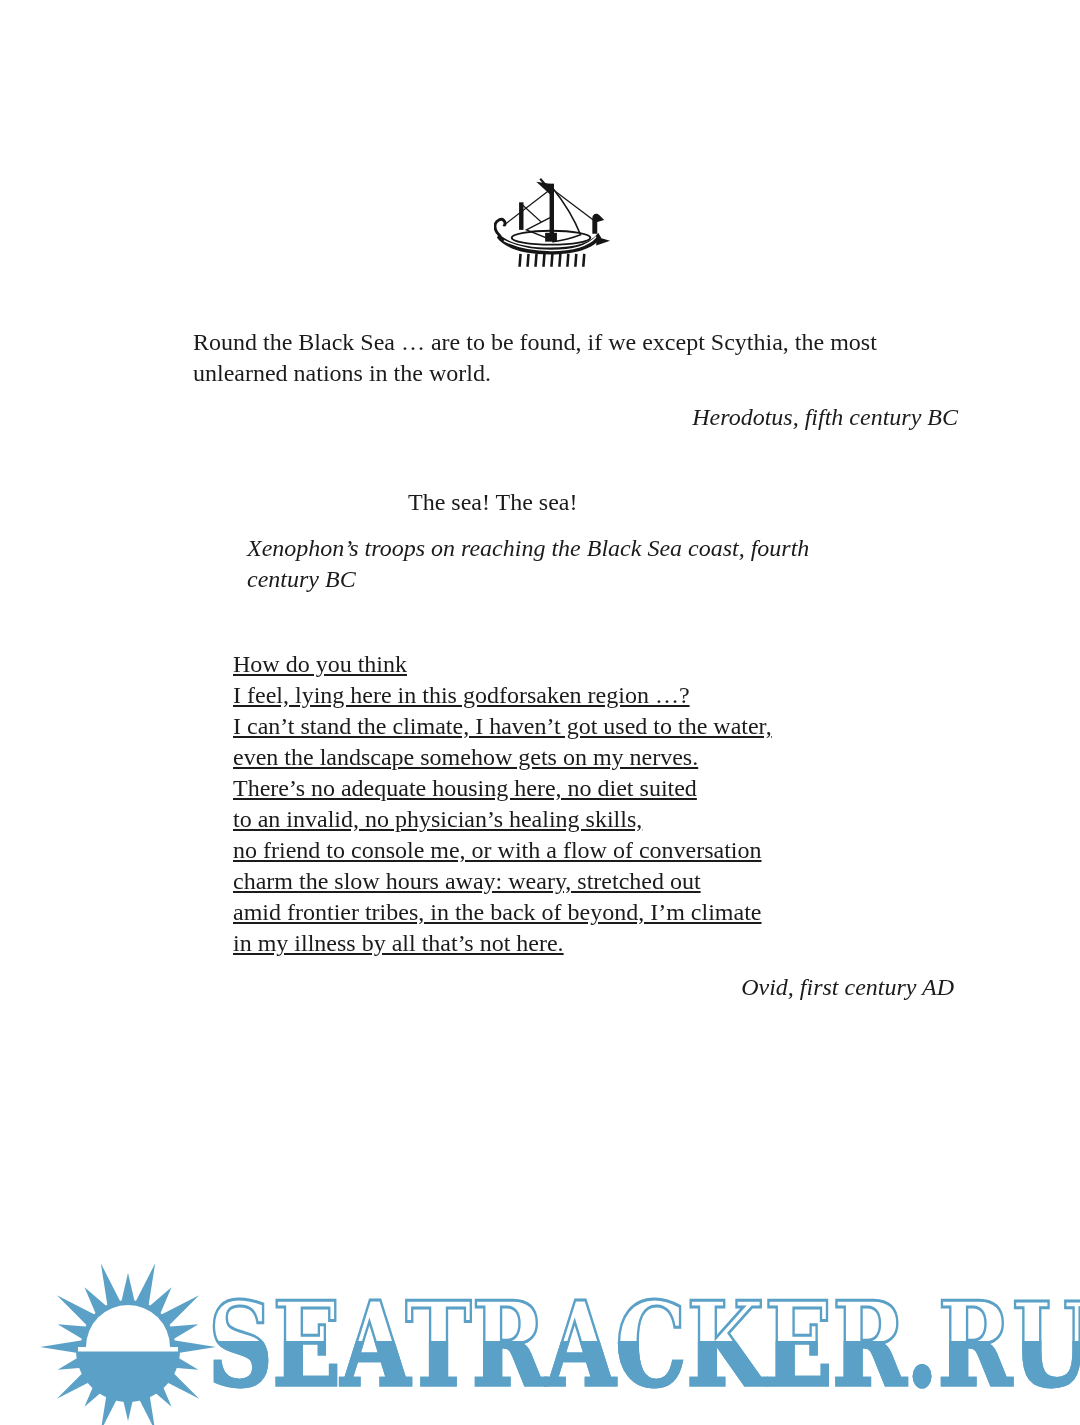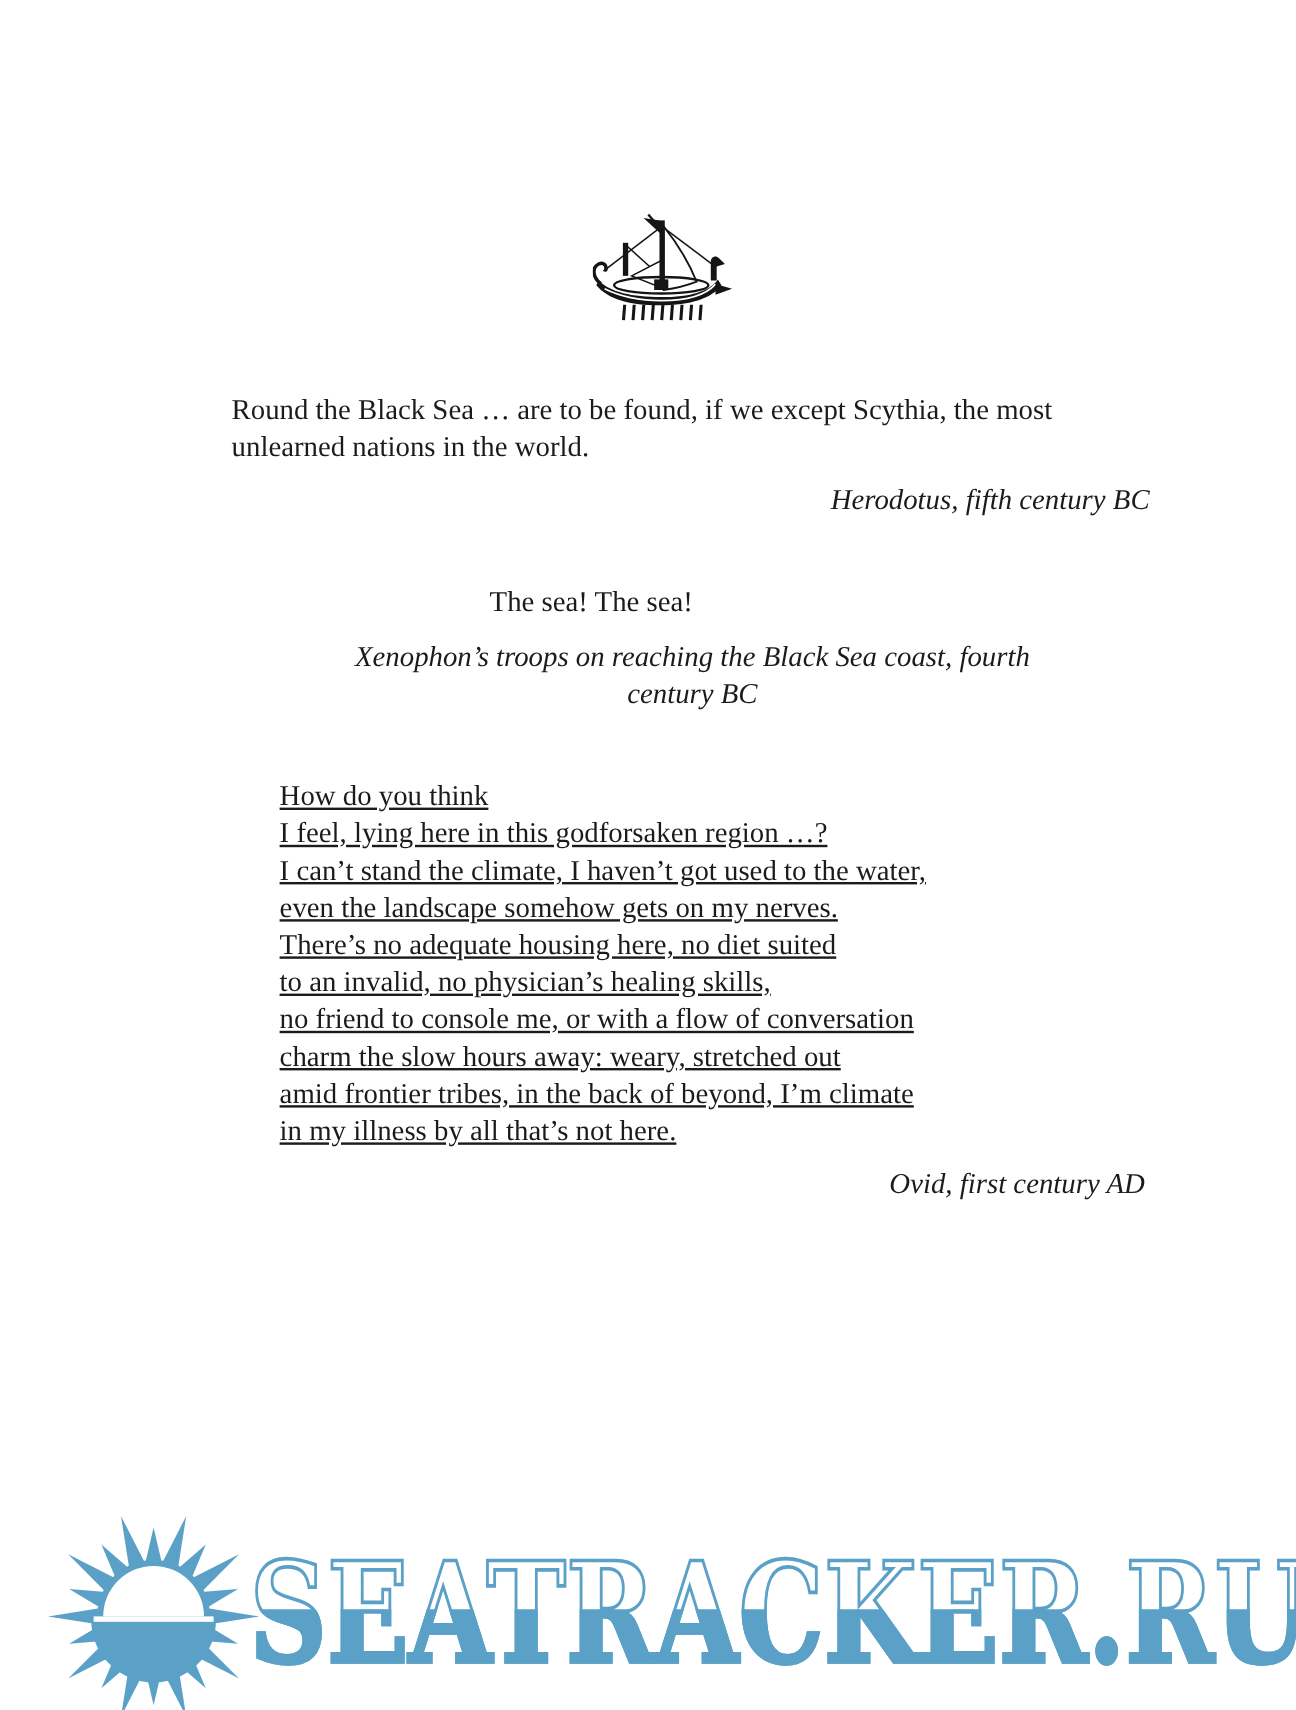--- a/index.html
+++ b/index.html
@@ -7,21 +7,21 @@
     position: relative;
     width: 1080px;
     height: 1425px;
     background: #ffffff;
     overflow: hidden;
     font-family: "Liberation Serif", serif;
     color: #1b1b1b;
     border-radius: 11px;
   }
   .txt { font-size: 24px; line-height: 31px; }
-  .italic { font-style: italic; text-align: center; }
+  .italic { font-style: italic; }
 
   .ship-ornament {
     position: absolute;
     left: 494px;
     top: 176px;
     width: 118px;
     height: 92px;
   }
 
   .epigraph-herodotus { position: absolute; left: 193px; top: 327px; width: 780px; }

